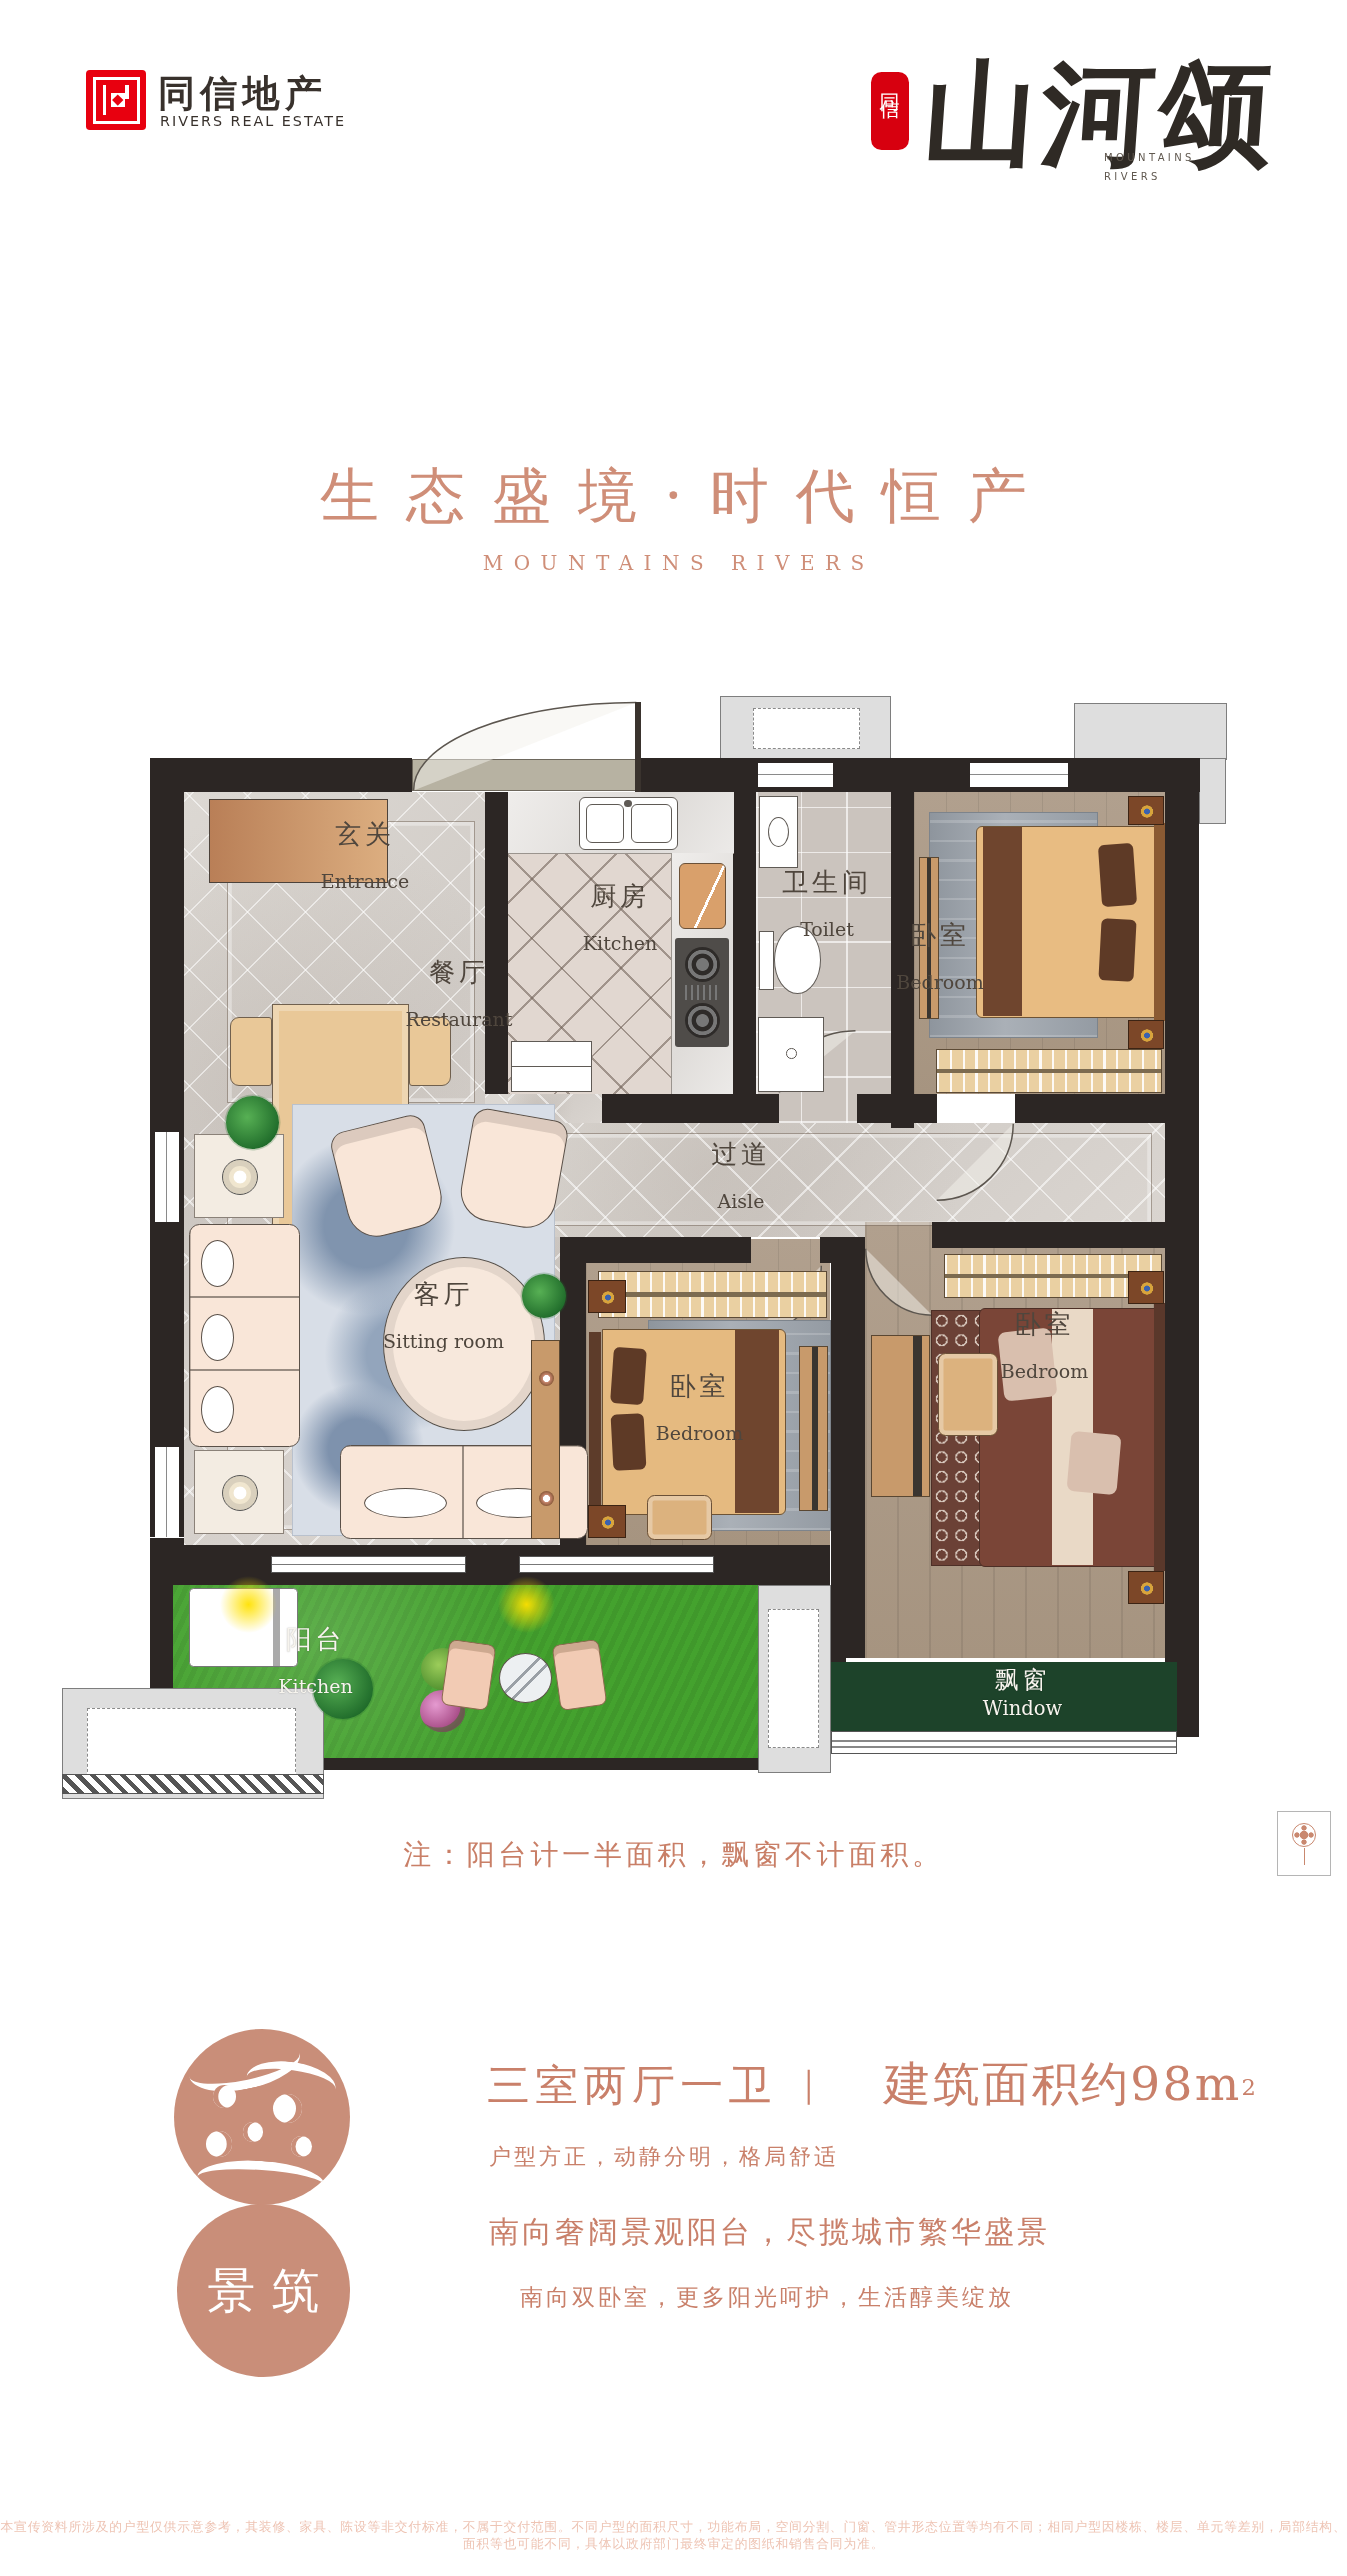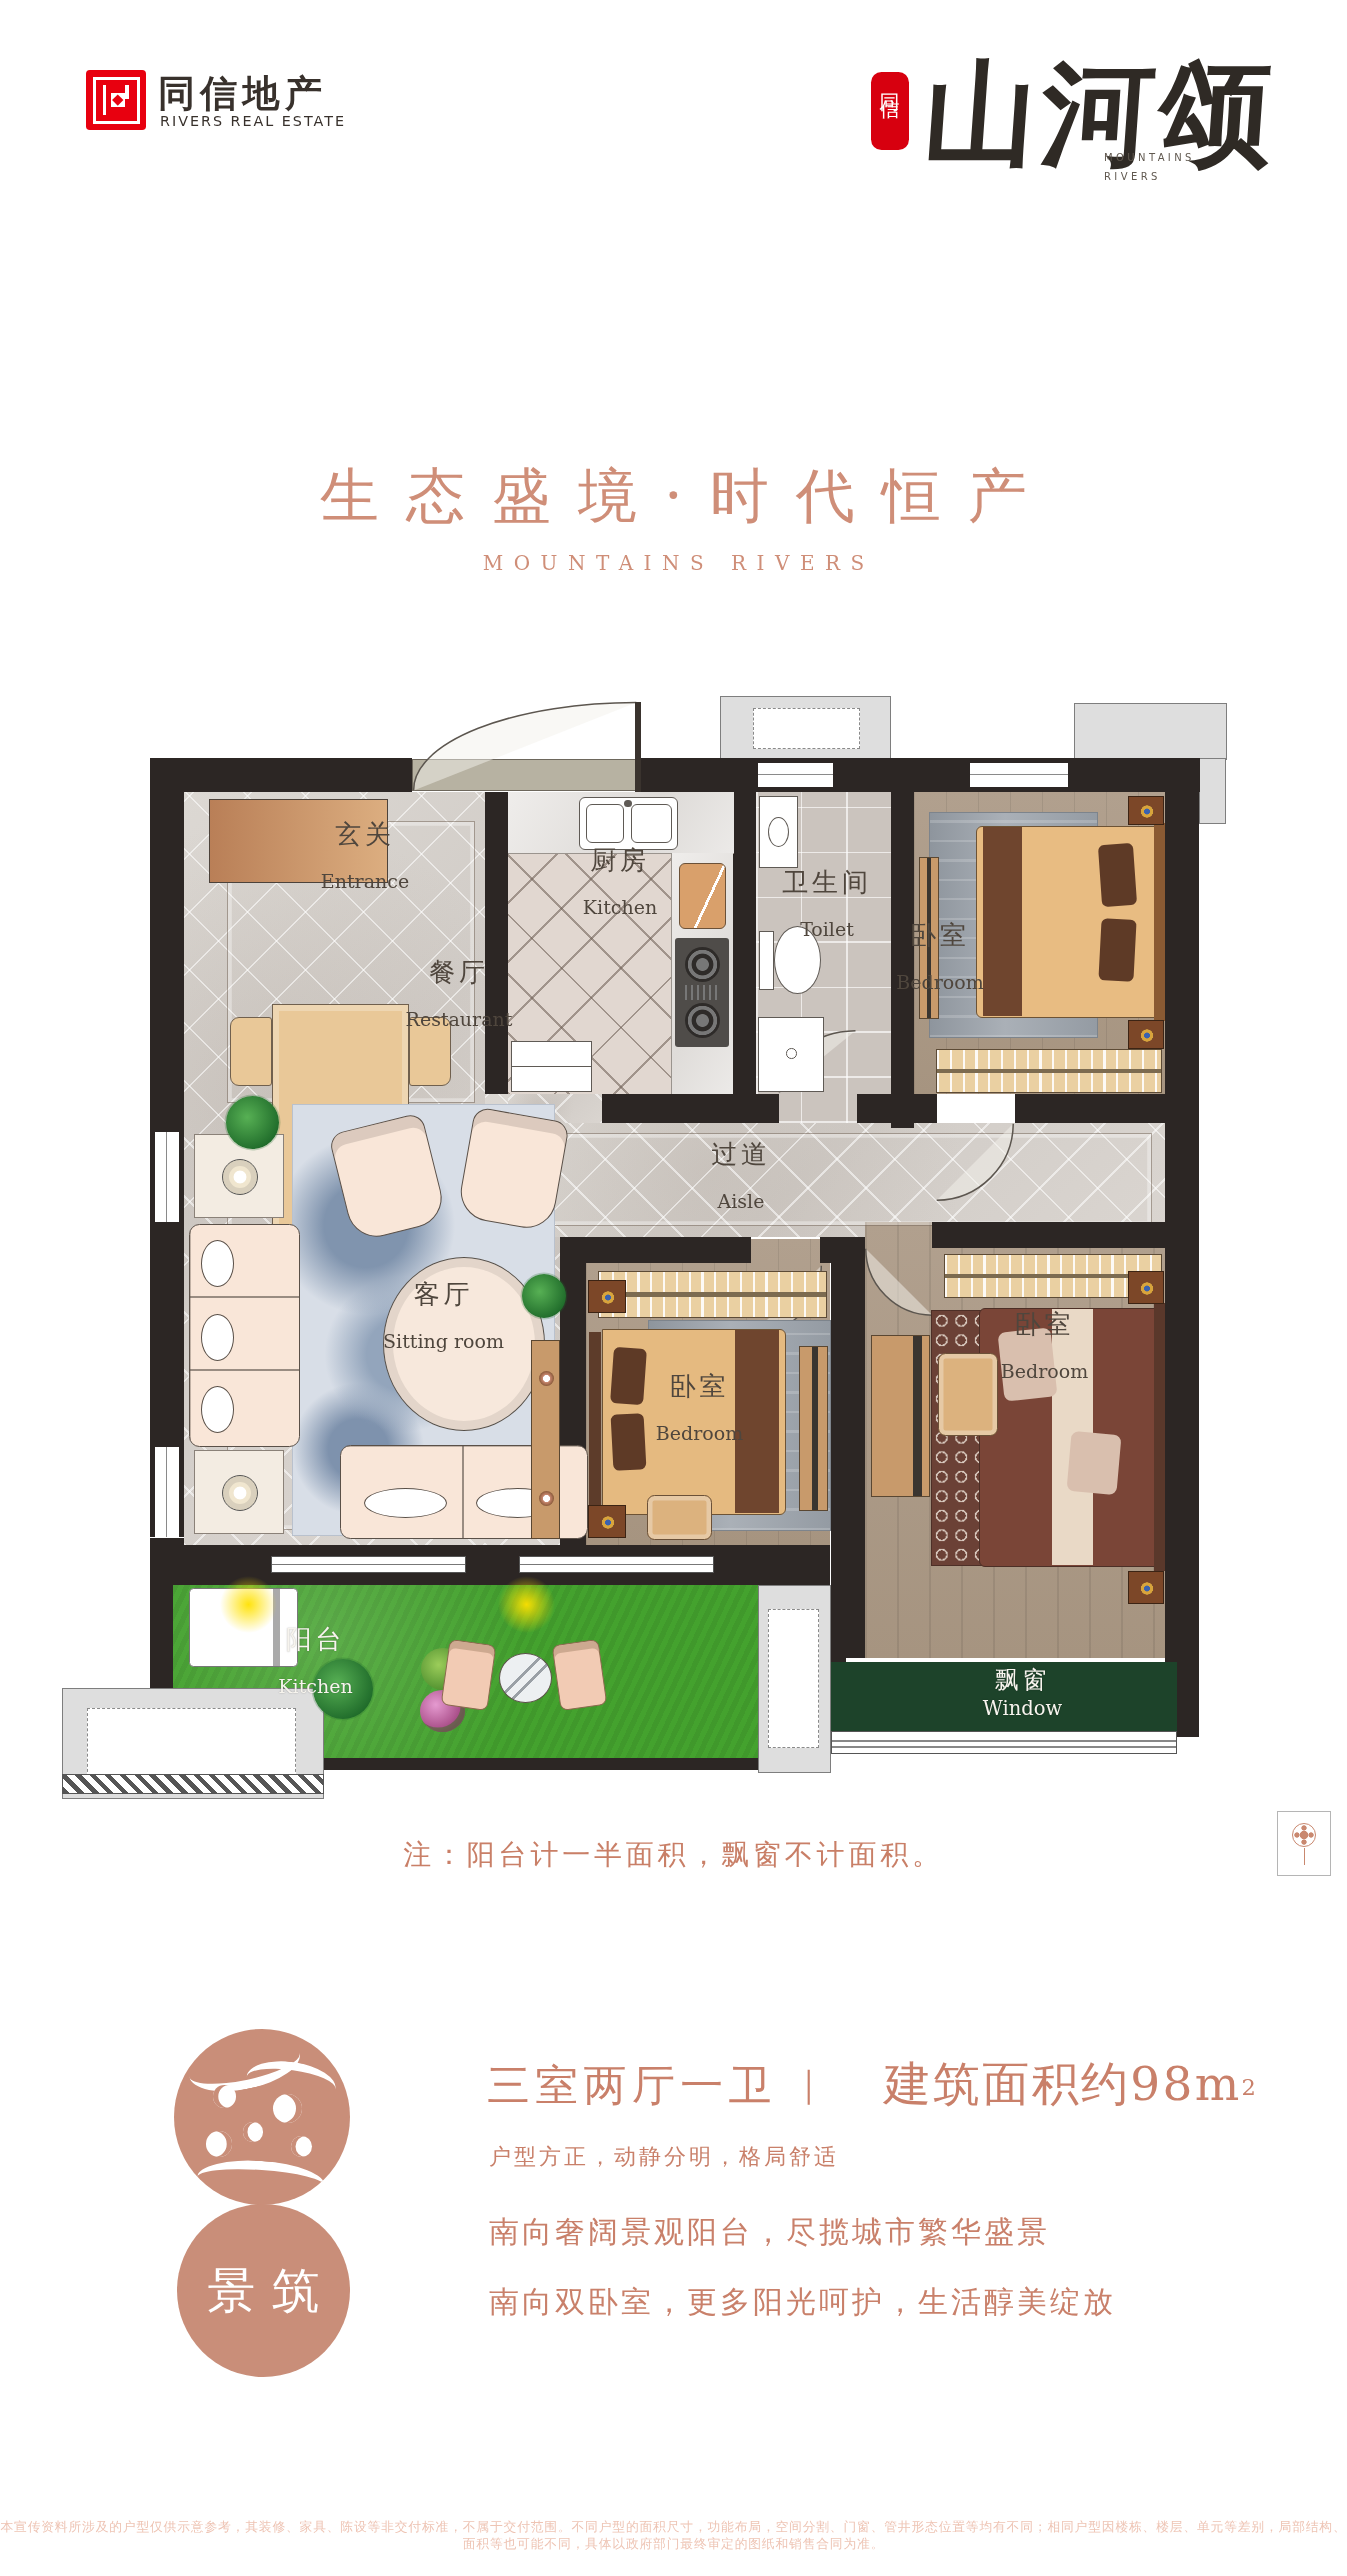--- a/index.html
+++ b/index.html
@@ -295,21 +295,21 @@
   <div class="abs" style="left:499px;top:1653px;width:53px;height:50px;border-radius:50%;background:#edf0f2;border:1.5px solid #5a5048;background-image:linear-gradient(135deg,transparent 42%,#9aa0a6 42%,#9aa0a6 46%,transparent 46%,transparent 56%,#9aa0a6 56%,#9aa0a6 60%,transparent 60%);"></div>
 
   <div class="lbl" style="left:286px;top:818px;width:158px;">
     <span class="zh">玄关</span>
     <span class="en">Entrance</span>
   </div>
   <div class="lbl" style="left:380px;top:956px;width:158px;">
     <span class="zh">餐厅</span>
     <span class="en">Restaurant</span>
   </div>
-  <div class="lbl" style="left:541px;top:844px;width:158px;">
+  <div class="lbl" style="left:541px;top:880px;width:158px;">
     <span class="zh">厨房</span>
     <span class="en">Kitchen</span>
   </div>
   <div class="lbl" style="left:752px;top:866px;width:150px;">
     <span class="zh">卫生间</span>
     <span class="en">Toilet</span>
   </div>
   <div class="lbl" style="left:865px;top:919px;width:150px;">
     <span class="zh">卧室</span>
     <span class="en">Bedroom</span>
@@ -366,18 +366,18 @@
 
   <div class="abs" style="left:487px;top:60px;white-space:nowrap;color:#c9806a;">
     <span style="font-size:43px;letter-spacing:5.3px;">三室两厅一卫</span>
     <span style="font-size:35px;padding:0 10.5px;vertical-align:4.5px;">｜</span>
     <span style="font-size:47px;letter-spacing:2.3px;margin-left:44px;">建筑面积约98m</span><sup style="font-size:22.6px;">2</sup>
   </div>
 
   <div class="abs" style="left:489px;top:149px;color:#c9806a;">
     <div style="font-size:22px;letter-spacing:3px;height:31px;margin-bottom:39px;">户型方正，动静分明，格局舒适</div>
     <div style="font-size:30px;letter-spacing:3px;height:31px;margin-bottom:39px;">南向奢阔景观阳台，尽揽城市繁华盛景</div>
-    <div style="font-size:30px;letter-spacing:3px;height:31px;">南向双卧室，更多阳光呵护，生活醇美绽放</div>
+    <div style="font-size:23px;letter-spacing:3px;height:31px;margin-left:31px;">南向双卧室，更多阳光呵护，生活醇美绽放</div>
   </div>
 </div>
 
 <div class="abs" style="left:0;top:2519px;width:1347px;text-align:center;font-size:12.8px;color:#eec4b4;letter-spacing:0.8px;font-family:'DejaVu Sans','Liberation Sans',sans-serif;">本宣传资料所涉及的户型仅供示意参考，其装修、家具、陈设等非交付标准，不属于交付范围。不同户型的面积尺寸，功能布局，空间分割、门窗、管井形态位置等均有不同；相同户型因楼栋、楼层、单元等差别，局部结构、面积等也可能不同，具体以政府部门最终审定的图纸和销售合同为准。</div>
 
 
 </body></html>

